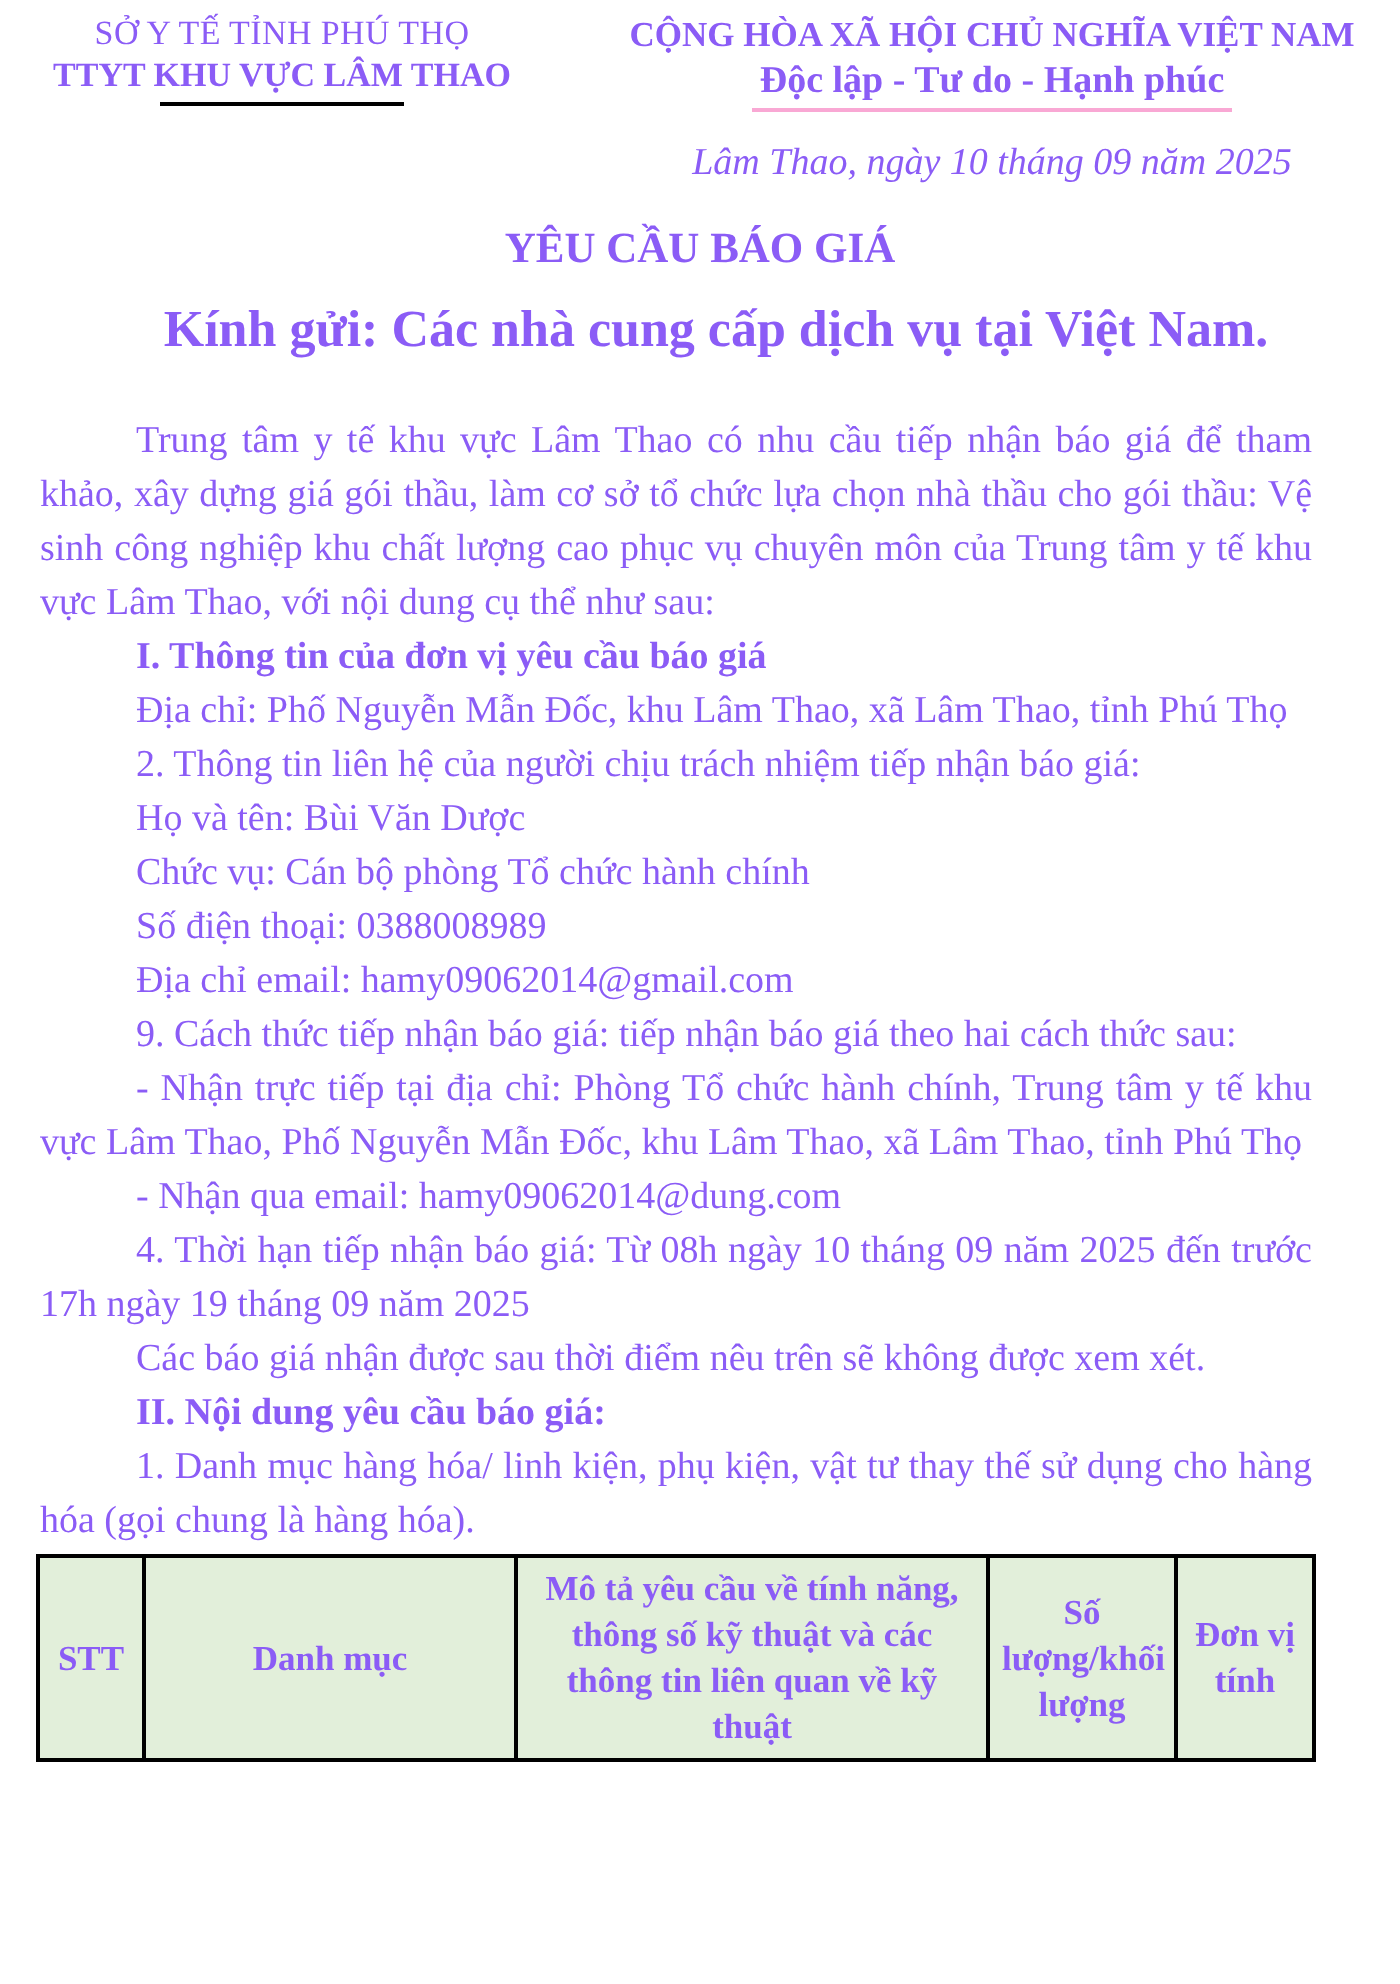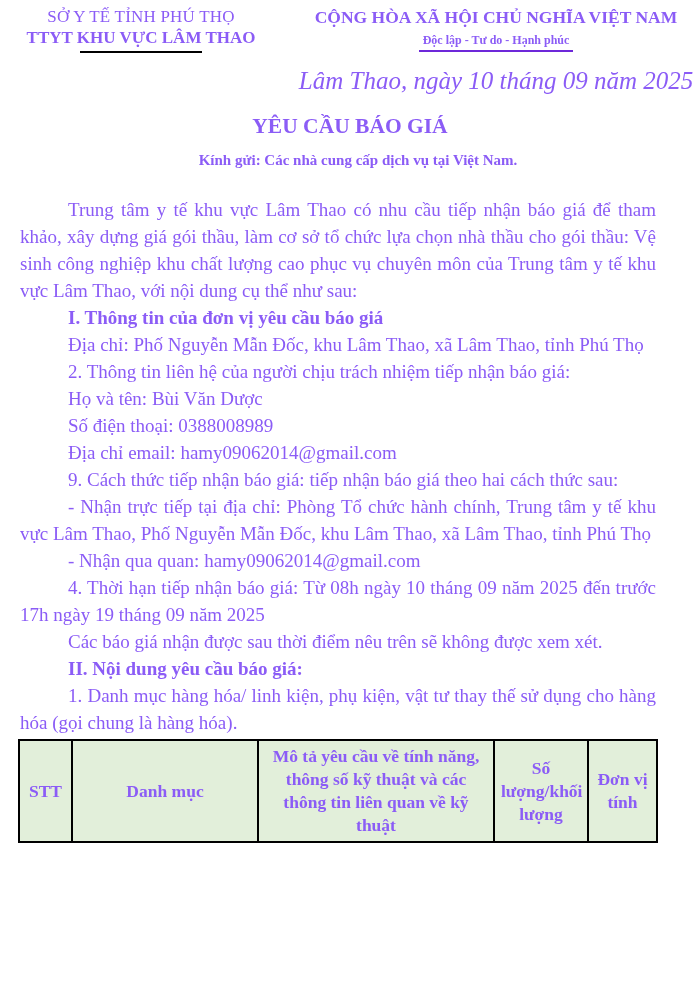--- a/index.html
+++ b/index.html
@@ -14,26 +14,26 @@
   }
   
   .header { display:flex; justify-content:space-between; padding:7px 6px 0 10px; }
   .header-left { width:262px; text-align:center; }
   .org-line1 { font-size:17px; letter-spacing:0.2px; }
   .org-line2 { font-size:17px; font-weight:bold; margin-top:1px; }
   .rule-short { width:122px; border-bottom:2px solid #000; margin:3px auto 0; }
   .header-right { width:396px; text-align:center; }
   .motto1 { font-size:17.5px; font-weight:bold; white-space:nowrap; }
   .motto2-wrap { margin-top:2px; }
-  .motto2 { display:inline-block; font-size:12px; font-weight:bold;
-            border-bottom:2px solid #6d28d9; padding:0 4px 2px; }
-  .dateline { font-size:25px; font-style:italic; margin-top:15px; white-space:nowrap; }
+  .motto2 { display:inline-block; font-size:19px; font-weight:bold;
+            border-bottom:2px solid #f9a8d4; padding:0 4px 2px; }
+  .dateline { font-size:19px; font-style:italic; margin-top:15px; white-space:nowrap; }
   
   .doc-title { text-align:center; font-weight:bold; font-size:21.5px; margin-top:19px; }
-  .doc-subtitle { text-align:center; font-weight:bold; font-size:15px; margin-top:13px;padding-left:16px; }
+  .doc-subtitle { text-align:center; font-weight:bold; font-size:26px; margin-top:13px;padding-left:16px; }
   
   .body-text {
     margin:27px 44px 0 20px;
     width:636px;
     font-size:19px; line-height:27px;
     text-align:justify;
   }
   .body-text p { margin:0; text-indent:48px; }
   .body-text p.bold { font-weight:bold; }
   
@@ -73,25 +73,26 @@
 
   <div class="doc-title">YÊU CẦU BÁO GIÁ</div>
   <div class="doc-subtitle">Kính gửi: Các nhà cung cấp dịch vụ tại Việt Nam.</div>
 
   <div class="body-text">
     <p>Trung tâm y tế khu vực Lâm Thao có nhu cầu tiếp nhận báo giá để tham khảo, xây dựng giá gói thầu, làm cơ sở tổ chức lựa chọn nhà thầu cho gói thầu: Vệ sinh công nghiệp khu chất lượng cao phục vụ chuyên môn của Trung tâm y tế khu vực Lâm Thao, với nội dung cụ thể như sau:</p>
     <p class="bold">I. Thông tin của đơn vị yêu cầu báo giá</p>
     <p>Địa chỉ: Phố Nguyễn Mẫn Đốc, khu Lâm Thao, xã Lâm Thao, tỉnh Phú Thọ</p>
     <p>2. Thông tin liên hệ của người chịu trách nhiệm tiếp nhận báo giá:</p>
     <p>Họ và tên: Bùi Văn Dược</p>
+    <p>Chức vụ: Cán bộ phòng Tổ chức hành chính</p>
     <p>Số điện thoại: 0388008989</p>
     <p>Địa chỉ email: hamy09062014@gmail.com</p>
     <p>9. Cách thức tiếp nhận báo giá: tiếp nhận báo giá theo hai cách thức sau:</p>
     <p>- Nhận trực tiếp tại địa chỉ: Phòng Tổ chức hành chính, Trung tâm y tế khu vực Lâm Thao, Phố Nguyễn Mẫn Đốc, khu Lâm Thao, xã Lâm Thao, tỉnh Phú Thọ</p>
-    <p>- Nhận qua quan: hamy09062014@gmail.com</p>
+    <p>- Nhận qua email: hamy09062014@dung.com</p>
     <p>4. Thời hạn tiếp nhận báo giá: Từ 08h ngày 10 tháng 09 năm 2025 đến trước 17h ngày 19 tháng 09 năm 2025</p>
     <p>Các báo giá nhận được sau thời điểm nêu trên sẽ không được xem xét.</p>
     <p class="bold">II. Nội dung yêu cầu báo giá:</p>
     <p>1. Danh mục hàng hóa/ linh kiện, phụ kiện, vật tư thay thế sử dụng cho hàng hóa (gọi chung là hàng hóa).</p>
   </div>
 
   <table class="goods-table">
     <colgroup>
       <col style="width:53px">
       <col style="width:186px">

